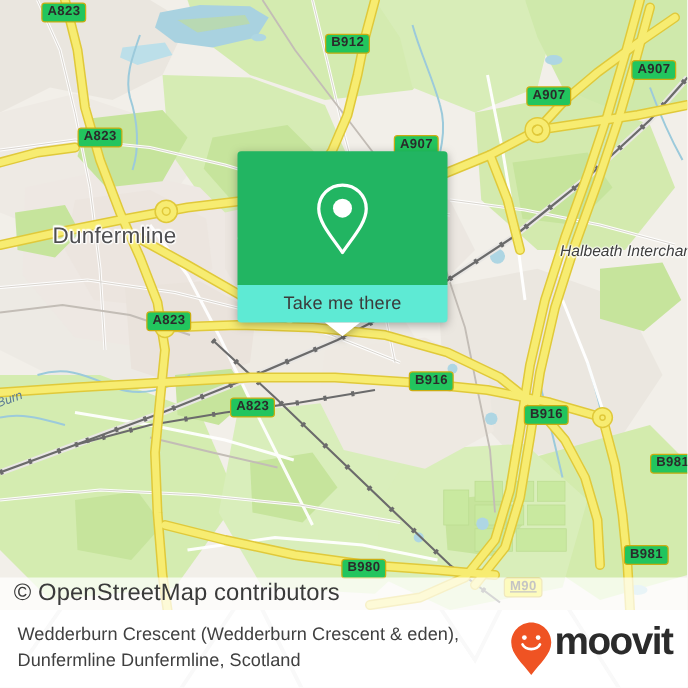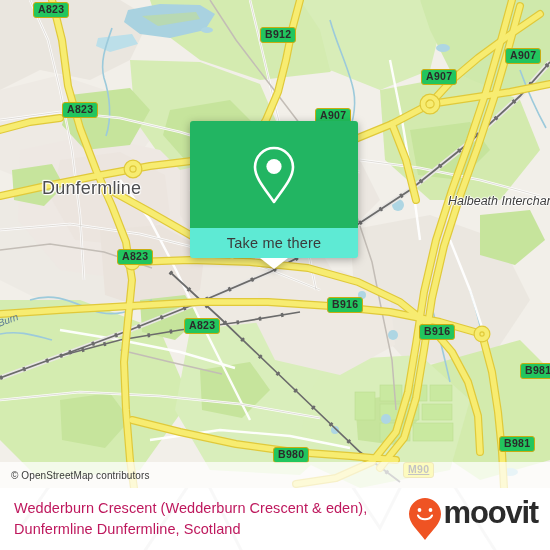--- a/index.html
+++ b/index.html
@@ -70,21 +70,21 @@
   .attribution {
     position: absolute;
     left: 0; bottom: 0;
     width: 550px;
     height: 26px;
     background: rgba(255,255,255,0.72);
     display: flex;
     align-items: center;
   }
   .attribution span {
-    font-size: 10px;
+    font-size: 19px;
     color: #3a3a3a;
     padding-left: 11px;
     letter-spacing: .1px;
   }
 
   
   .popup {
     position: absolute;
     left: 190px; top: 121px;
     width: 168px;
@@ -134,21 +134,21 @@
     width: 550px; height: 180px;
     opacity: 0.055;
     pointer-events: none;
   }
   .footer-title {
     position: absolute;
     left: 14px; top: 10px;
     width: 390px;
     font-size: 14.5px;
     line-height: 21px;
-    color: #be185d;
+    color: #404040;
     letter-spacing: .05px;
   }
   .brand {
     position: absolute;
     right: 12px; top: 50%;
     transform: translateY(-50%);
     display: flex;
     align-items: flex-start;
     gap: 2px;
   }

